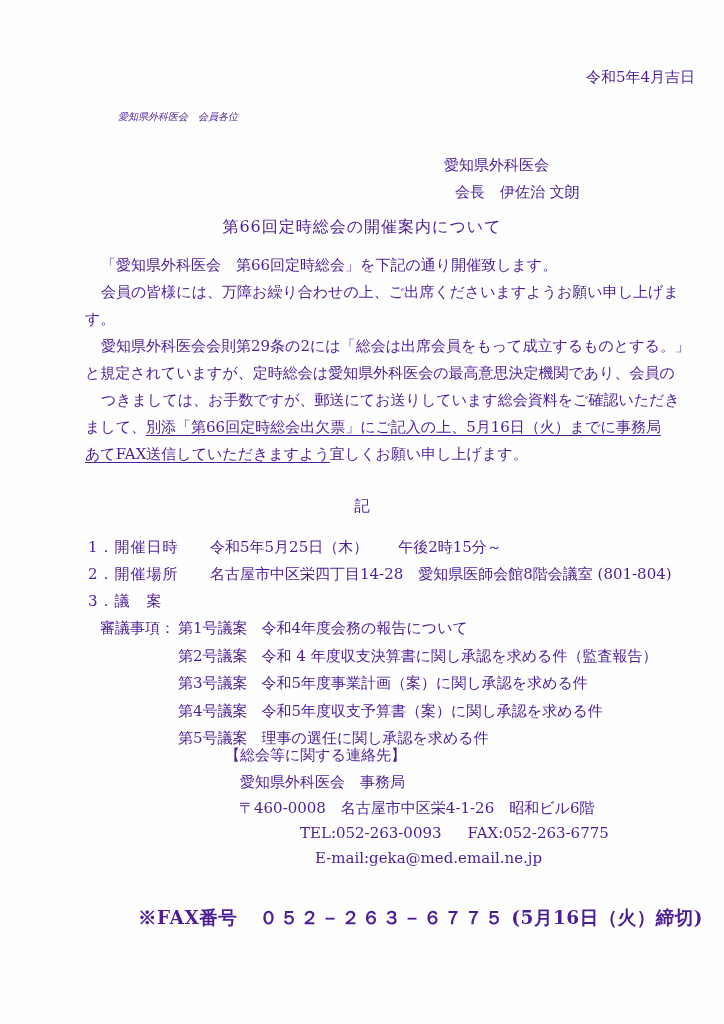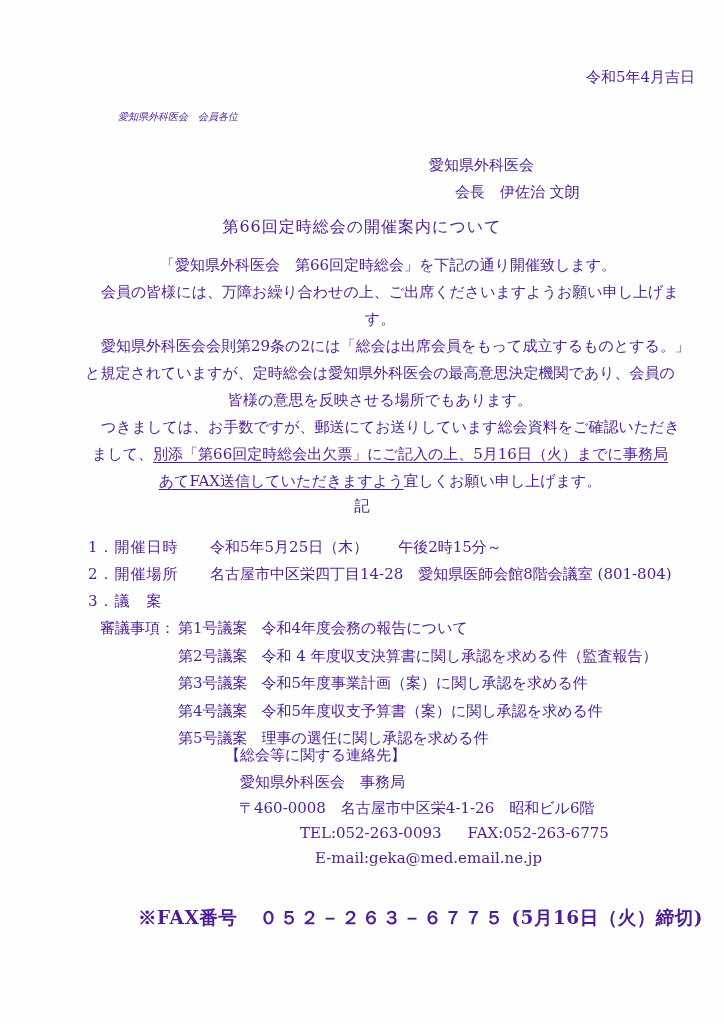--- a/index.html
+++ b/index.html
@@ -15,30 +15,30 @@
     background: #fefefe;
     font-family: "DejaVu Serif", "Liberation Serif", serif;
     color: #4c1d95;
     font-size: 15px;
     overflow: hidden;
   }
   .abs { position: absolute; white-space: nowrap; }
 
   .date-line      { top: 68px;  right: 29px; }
   .addressee      { top: 110px; left: 118px; font-size: 10px; font-style: italic; }
-  .sender-org     { top: 156px; left: 429px; font-family: Liberation Serif, serif; }
+  .sender-org     { top: 156px; left: 444px; font-family: Liberation Serif, serif; }
   .sender-pres    { top: 183px; left: 455px; }
   .doc-title      { top: 217px; left: 0; width: 724px; text-align: center; font-size: 16px; letter-spacing: 1px; white-space: nowrap; }
 
   .body-block {
     position: absolute;
     top: 252px; left: 85px; width: 590px;
     line-height: 27px;
   }
-  .body-line { white-space: nowrap; text-align: center; }
+  .body-line { white-space: nowrap; }
   .indent { padding-left: 16px; }
   .u { text-decoration: underline; text-underline-offset: 3px; }
 
   .record-heading { top: 496px; left: 0; width: 724px; text-align: center; font-size: 15.5px; }
 
   .record-items { position: absolute; top: 534px; left: 88px; line-height: 27px; }
   .record-item { display: flex; white-space: nowrap; }
   .record-item .label { width: 122px; letter-spacing: 1px; }
 
   .agenda-block { position: absolute; top: 615px; left: 100px; line-height: 27.5px; }
@@ -79,21 +79,20 @@
   <div class="abs sender-pres">会長　伊佐治 文朗</div>
 
   <div class="abs doc-title">第66回定時総会の開催案内について</div>
 
   <div class="body-block">
     <div class="body-line indent">「愛知県外科医会　第66回定時総会」を下記の通り開催致します。</div>
     <div class="body-line indent">会員の皆様には、万障お繰り合わせの上、ご出席くださいますようお願い申し上げま</div>
     <div class="body-line">す。</div>
     <div class="body-line indent">愛知県外科医会会則第29条の2には「総会は出席会員をもって成立するものとする。」</div>
     <div class="body-line">と規定されていますが、定時総会は愛知県外科医会の最高意思決定機関であり、会員の</div>
-    <div class="body-line">皆様の意思を反映させる場所でもあります。</div>
     <div class="body-line indent">つきましては、お手数ですが、郵送にてお送りしています総会資料をご確認いただき</div>
     <div class="body-line"><span>まして、</span><span class="u">別添「第66回定時総会出欠票」にご記入の上、5月16日（火）までに事務局</span></div>
     <div class="body-line"><span class="u">あてFAX送信していただきますよう</span><span>宜しくお願い申し上げます。</span></div>
   </div>
 
   <div class="abs record-heading">記</div>
 
   <div class="record-items">
     <div class="record-item">
       <span class="label">1．開催日時</span>

